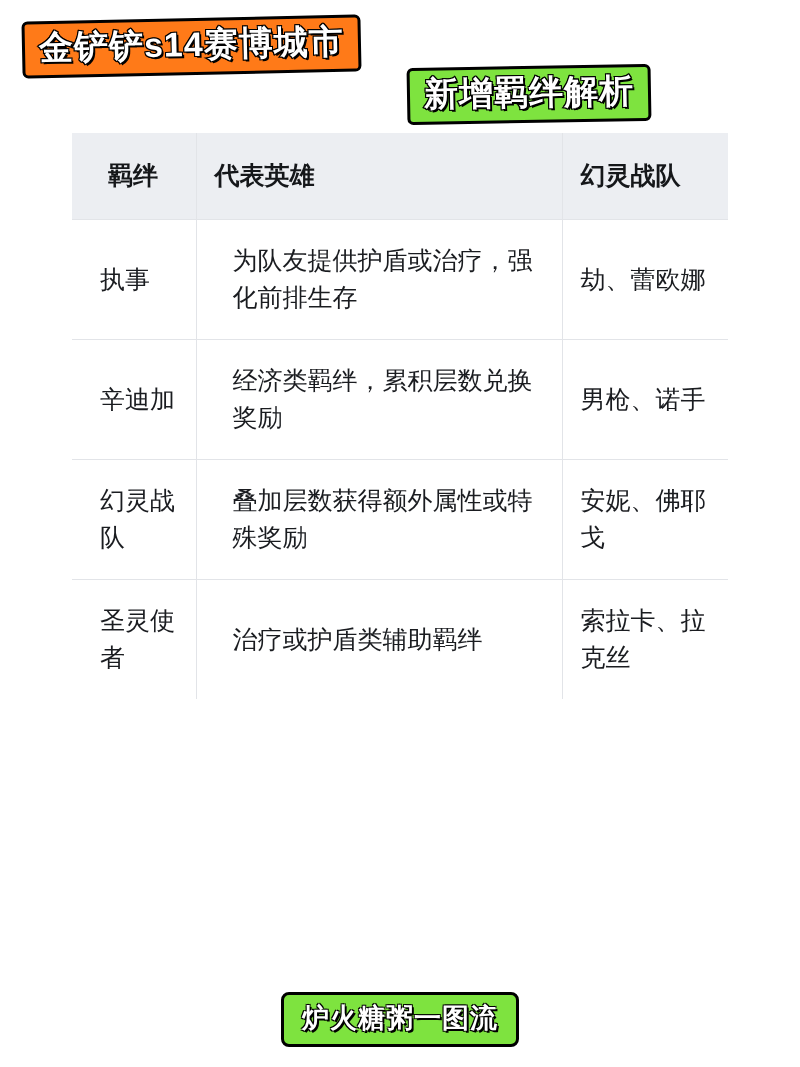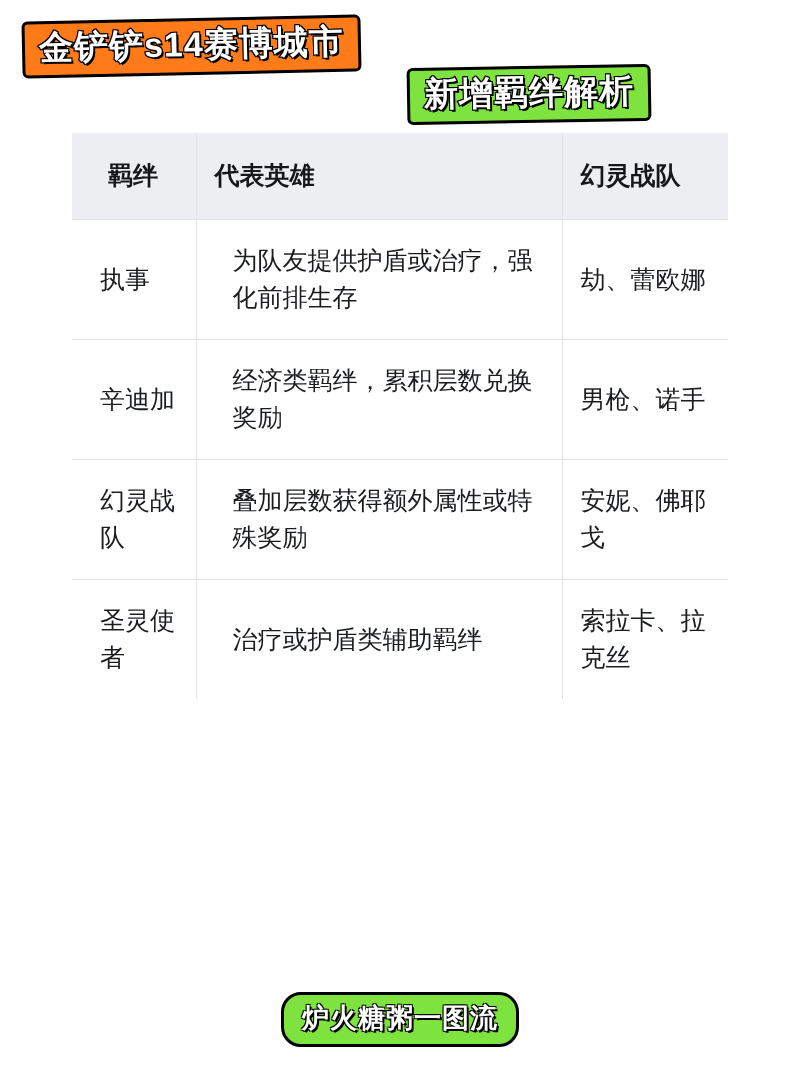--- a/index.html
+++ b/index.html
@@ -106,21 +106,21 @@
   }
 
   
   .footer-badge {
     position: absolute;
     left: 50%;
     transform: translateX(-50%);
     bottom: 20px;
     background: #7ee33f;
     border: 3px solid #000000;
-    border-radius: 20px;
+    border-radius: 8px;
     padding: 5px 18px 8px 18px;
     font-size: 27px;
     font-weight: bold;
     color: #ffffff;
     white-space: nowrap;
     letter-spacing: 1px;
     text-shadow:
       2px 2px 0 #000,
       -1px -1px 0 #000,
       1px -1px 0 #000,

